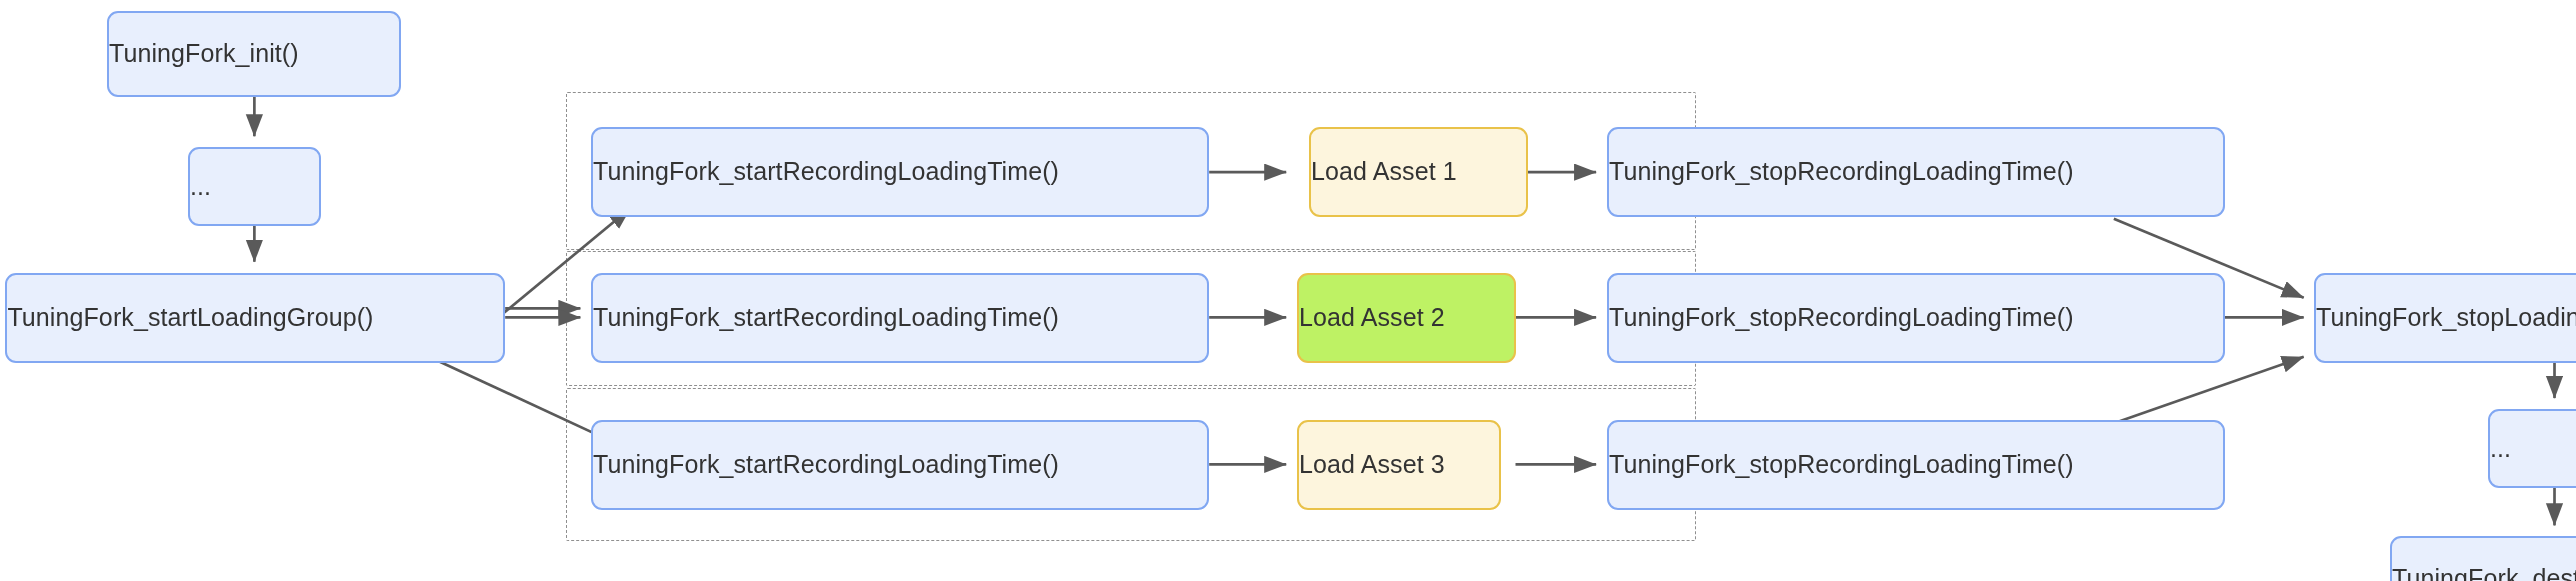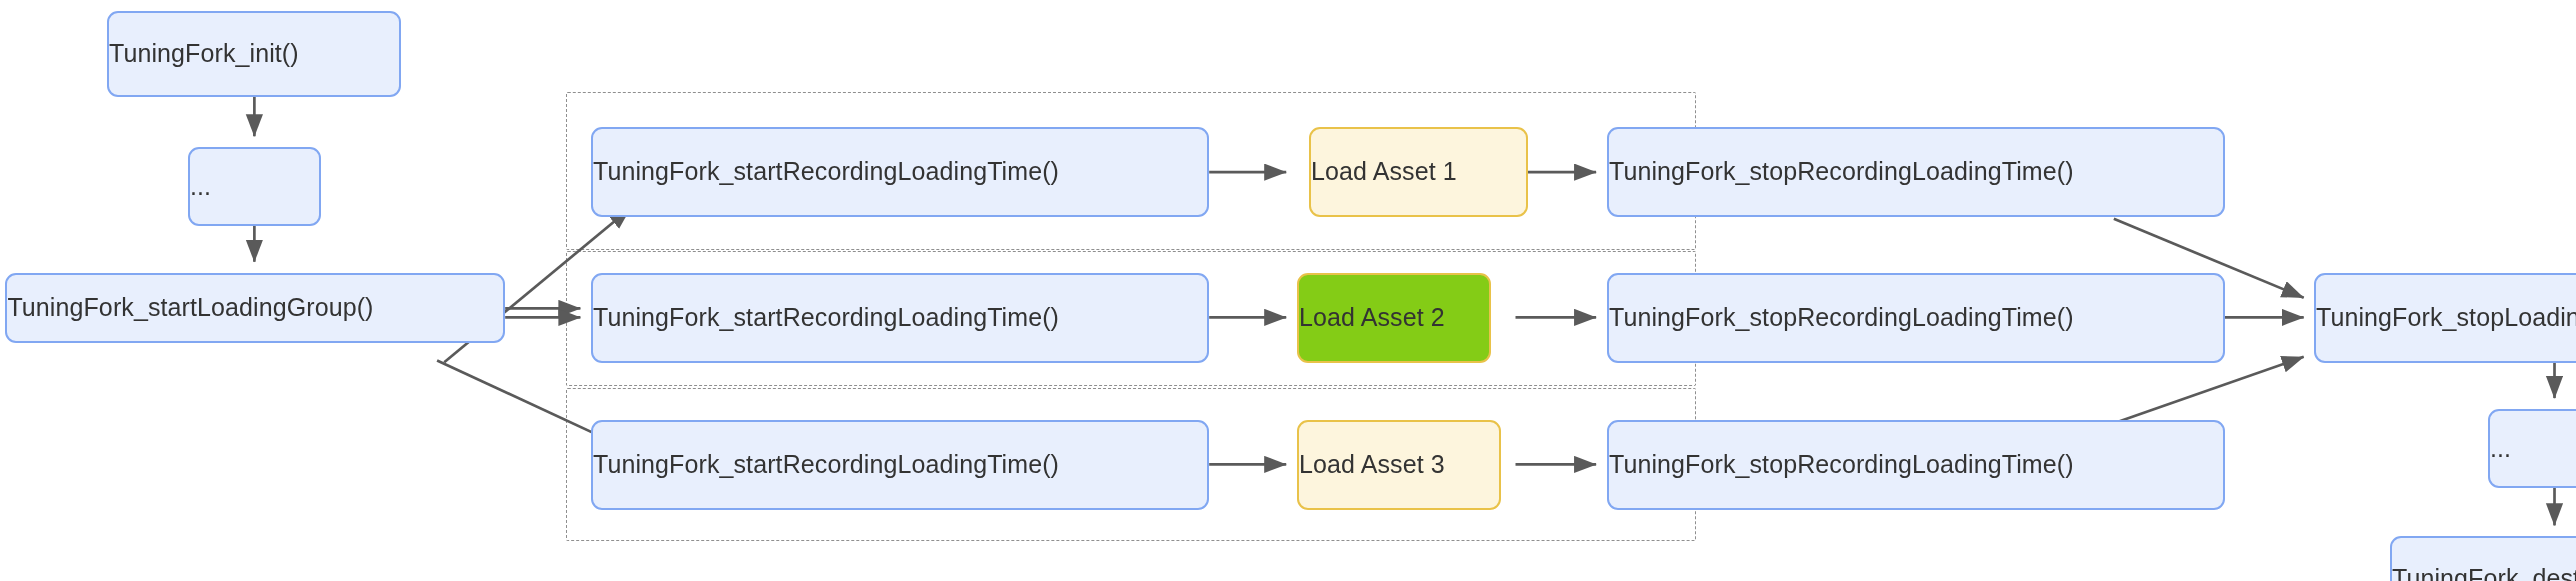--- a/index.html
+++ b/index.html
@@ -96,36 +96,36 @@
     </g>
   </svg>
 
   <div id="node-layer">
       <div class="node blue" style="left: 107px; top: 10.8px; width: 294px; height: 86px; background: rgb(232, 239, 253); border-color: rgb(129, 167, 242); color: rgb(51, 51, 51);">
         <span class="node-label">TuningFork_init()</span>
       </div>
       <div class="node blue" style="left: 188px; top: 147px; width: 133px; height: 79px; background: rgb(232, 239, 253); border-color: rgb(129, 167, 242); color: rgb(51, 51, 51);">
         <span class="node-label">...</span>
       </div>
-      <div class="node blue" style="left: 5.4px; top: 273px; width: 500px; height: 70px; background: rgb(232, 239, 253); border-color: rgb(129, 167, 242); color: rgb(51, 51, 51);">
+      <div class="node blue" style="left: 5.4px; top: 273px; width: 500px; height: 90px; background: rgb(232, 239, 253); border-color: rgb(129, 167, 242); color: rgb(51, 51, 51);">
         <span class="node-label">TuningFork_startLoadingGroup()</span>
       </div>
       <div class="node blue" style="left: 591px; top: 127px; width: 618px; height: 90px; background: rgb(232, 239, 253); border-color: rgb(129, 167, 242); color: rgb(51, 51, 51);">
         <span class="node-label">TuningFork_startRecordingLoadingTime()</span>
       </div>
       <div class="node yellow" style="left: 1297px; top: 127px; width: 219px; height: 90px; background: rgb(253, 245, 221); border-color: rgb(233, 194, 73); color: rgb(51, 51, 51); margin-left: 12px;">
         <span class="node-label">Load Asset 1</span>
       </div>
       <div class="node blue" style="left: 1607px; top: 127px; width: 618px; height: 90px; background: rgb(232, 239, 253); border-color: rgb(129, 167, 242); color: rgb(51, 51, 51);">
         <span class="node-label">TuningFork_stopRecordingLoadingTime()</span>
       </div>
       <div class="node blue" style="left: 591px; top: 273px; width: 618px; height: 90px; background: rgb(232, 239, 253); border-color: rgb(129, 167, 242); color: rgb(51, 51, 51);">
         <span class="node-label">TuningFork_startRecordingLoadingTime()</span>
       </div>
-      <div class="node yellow" style="left: 1297px; top: 273px; width: 194px; height: 90px; background: #84cc16; border-color: rgb(233, 194, 73); color: rgb(51, 51, 51);">
+      <div class="node yellow" style="left: 1297px; top: 273px; width: 219px; height: 90px; background: #bef264; border-color: rgb(233, 194, 73); color: rgb(51, 51, 51);">
         <span class="node-label">Load Asset 2</span>
       </div>
       <div class="node blue" style="left: 1607px; top: 273px; width: 618px; height: 90px; background: rgb(232, 239, 253); border-color: rgb(129, 167, 242); color: rgb(51, 51, 51);">
         <span class="node-label">TuningFork_stopRecordingLoadingTime()</span>
       </div>
       <div class="node blue" style="left: 591px; top: 420px; width: 618px; height: 90px; background: rgb(232, 239, 253); border-color: rgb(129, 167, 242); color: rgb(51, 51, 51);">
         <span class="node-label">TuningFork_startRecordingLoadingTime()</span>
       </div>
       <div class="node yellow" style="left: 1297px; top: 420px; width: 204px; height: 90px; background: rgb(253, 245, 221); border-color: rgb(233, 194, 73); color: rgb(51, 51, 51);">
         <span class="node-label">Load Asset 3</span>

